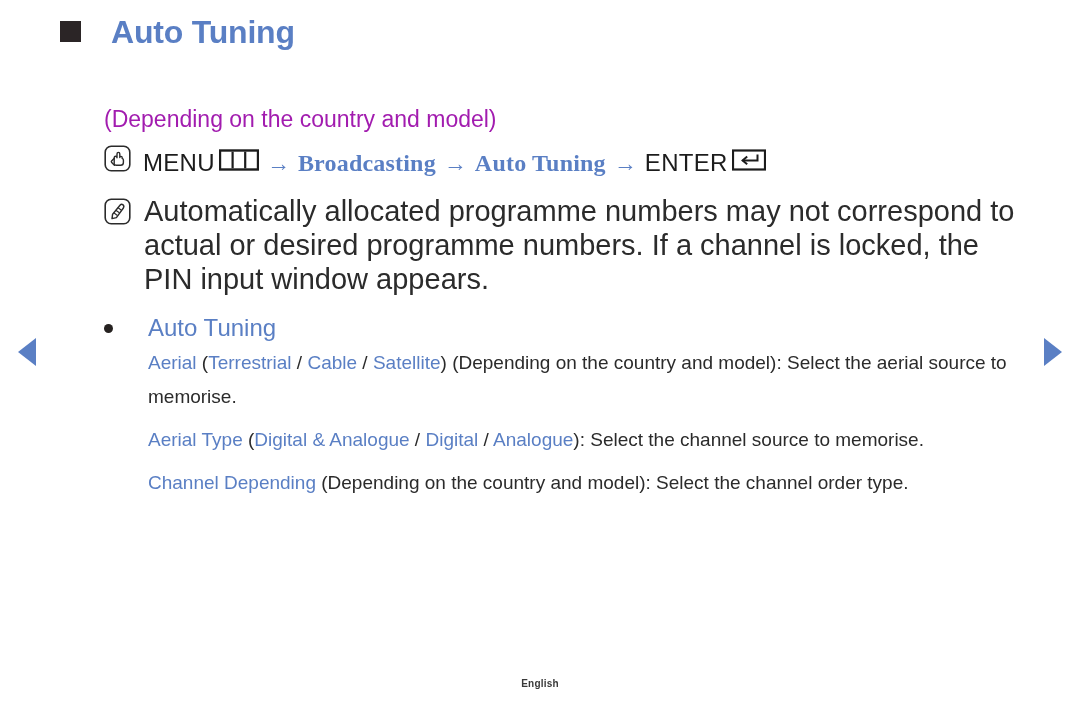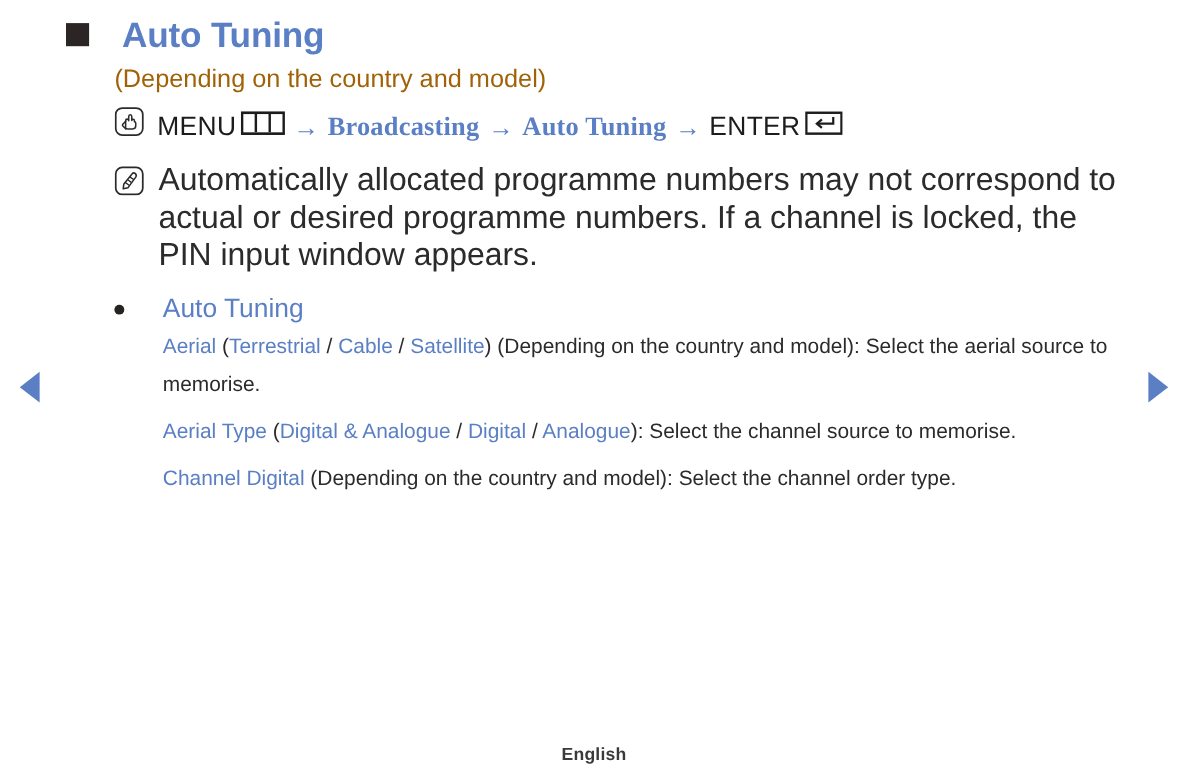--- a/index.html
+++ b/index.html
@@ -72,22 +72,23 @@
   .content {
     position: absolute;
     left: 104px;
     top: 54px;
     width: 930px;
   }
 
   .subtitle {
     font-size: 23px;
     line-height: 34px;
-    color: #a16207;
+    color: #a21caf;
     margin-bottom: 9px;
+    margin-top: 48px;
   }
 
   
   .menu-path {
     display: flex;
     align-items: center;
     flex-wrap: nowrap;
     font-size: 24px;
     line-height: 34px;
     margin-bottom: 13px;
@@ -202,21 +203,21 @@
     color: #2b2b2b;
   }
 
   
   .footer {
     position: absolute;
     left: 0;
     right: 0;
     top: 678px;
     text-align: center;
-    font-size: 16px;
+    font-size: 10px;
     font-weight: bold;
     color: #3a3a3a;
     letter-spacing: 0.2px;
   }
 </style>
 </head>
 <body>
 
 <div class="page">
 
@@ -290,21 +291,21 @@
           <span class="blue">Aerial</span><span class="dark"> (</span><span class="blue">Terrestrial</span><span class="dark"> / </span><span class="blue">Cable</span><span class="dark"> / </span><span class="blue">Satellite</span><span class="dark">)</span><span class="dark"> (Depending on the country and model):</span>
           <span class="dark">Select the aerial source to memorise.</span>
         </div>
 
 
         <div class="para spaced">
           <span class="blue">Aerial Type</span><span class="dark"> (</span><span class="blue">Digital &amp; Analogue</span><span class="dark"> / </span><span class="blue">Digital</span><span class="dark"> / </span><span class="blue">Analogue</span><span class="dark">):</span><span class="dark"> Select the channel source to memorise.</span>
         </div>
 
         <div class="para spaced">
-          <span class="blue">Channel Digital</span><span class="dark"> (Depending on the country and model):</span><span class="dark"> Select the channel order type.</span>
+          <span class="blue">Channel Depending</span><span class="dark"> (Depending on the country and model):</span><span class="dark"> Select the channel order type.</span>
         </div>
 
       </div>
     </div>
 
   </div>
 
   <div class="footer">English</div>
 
 </div>

